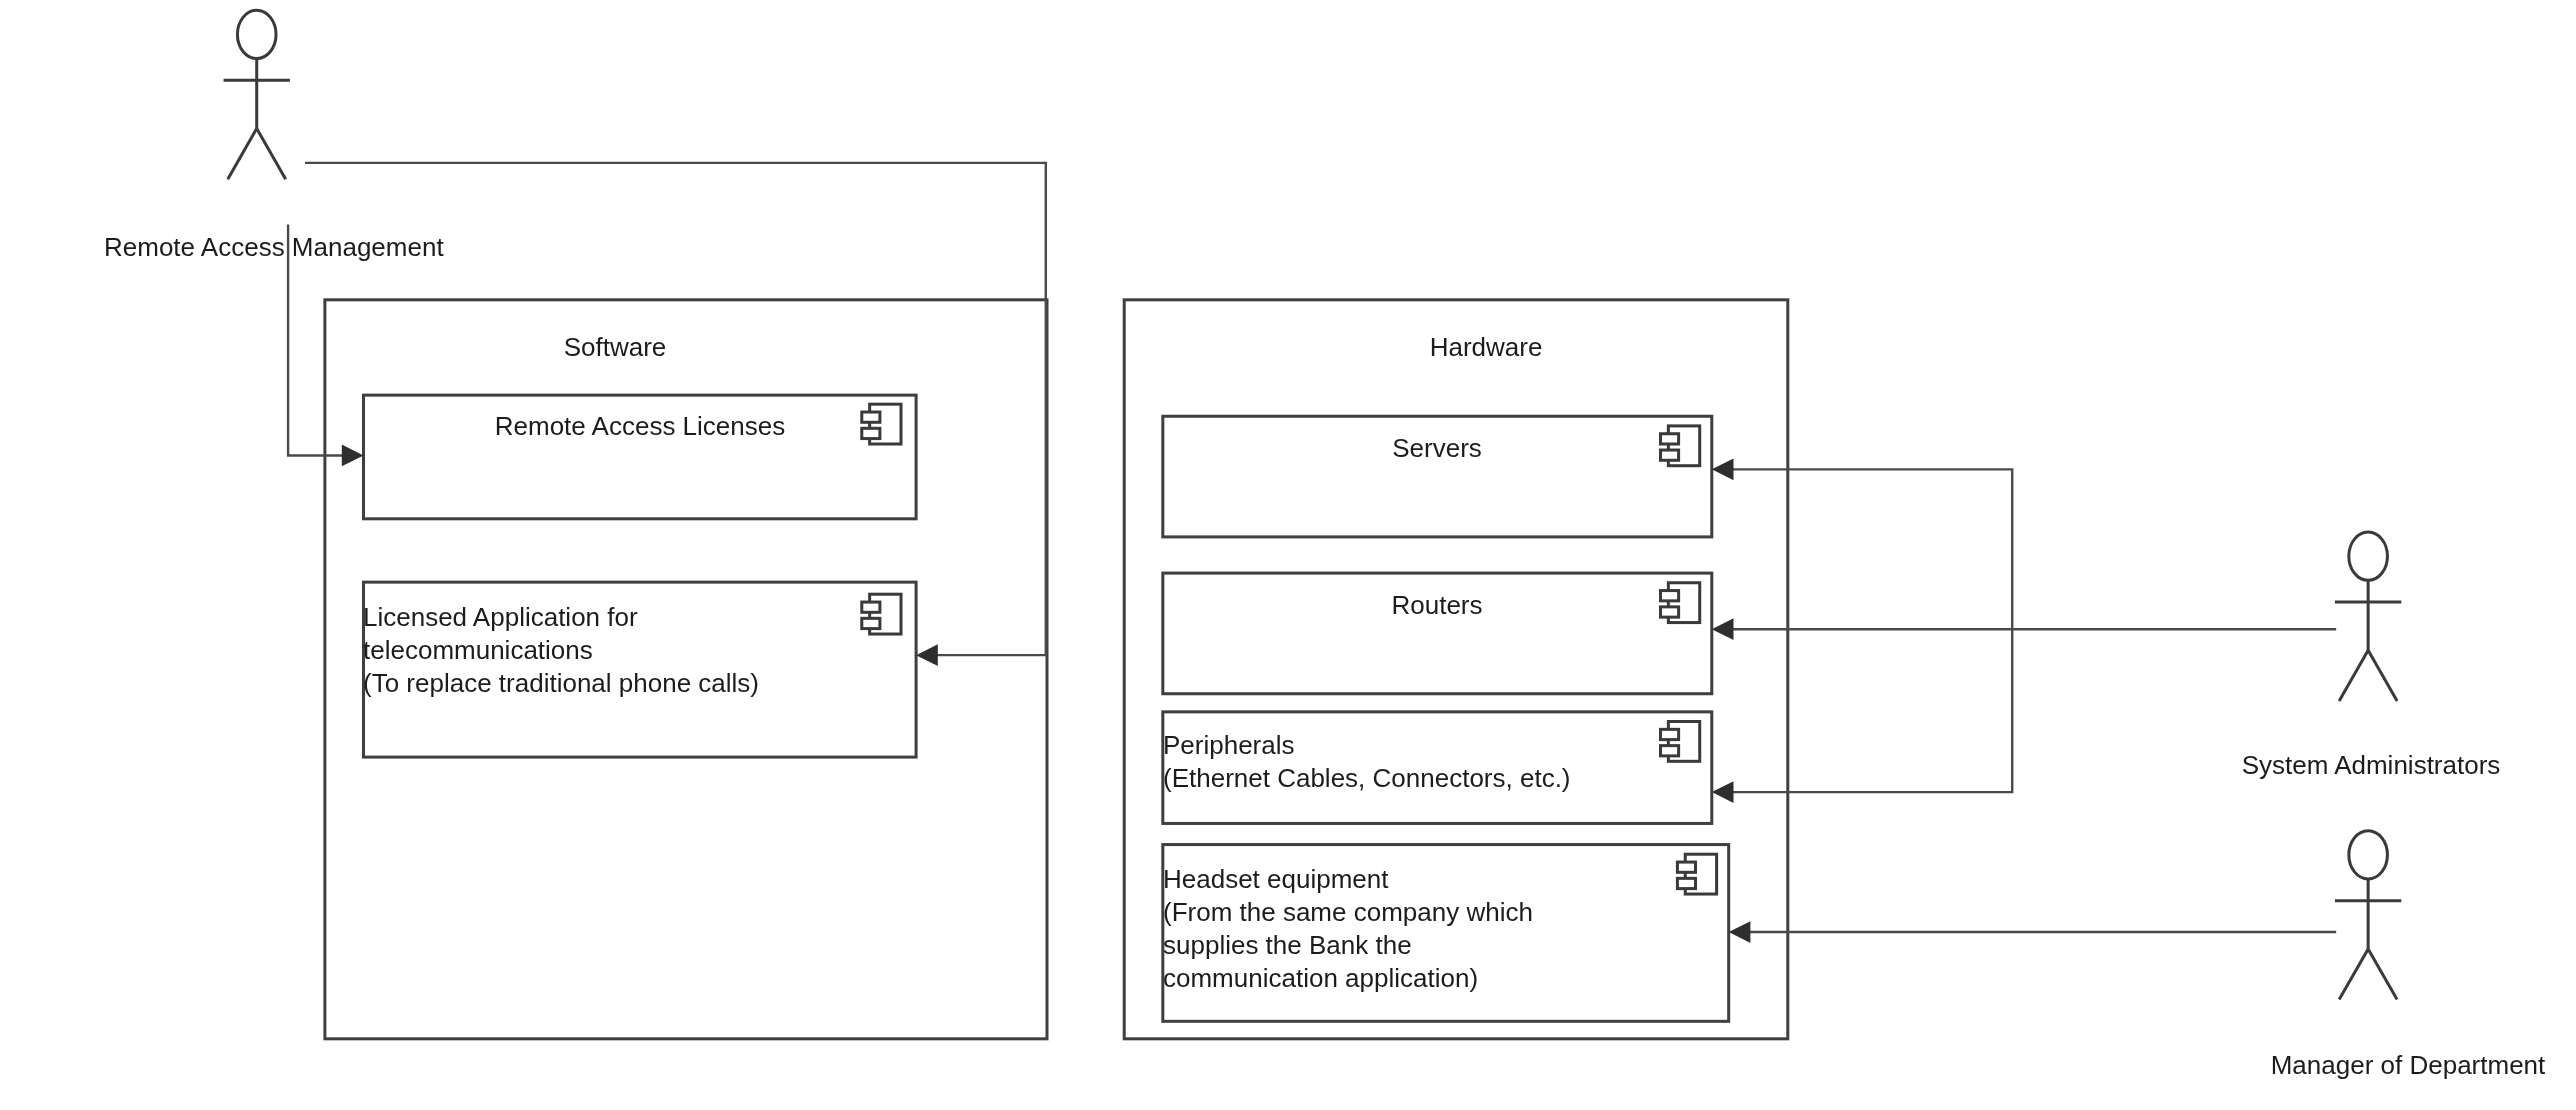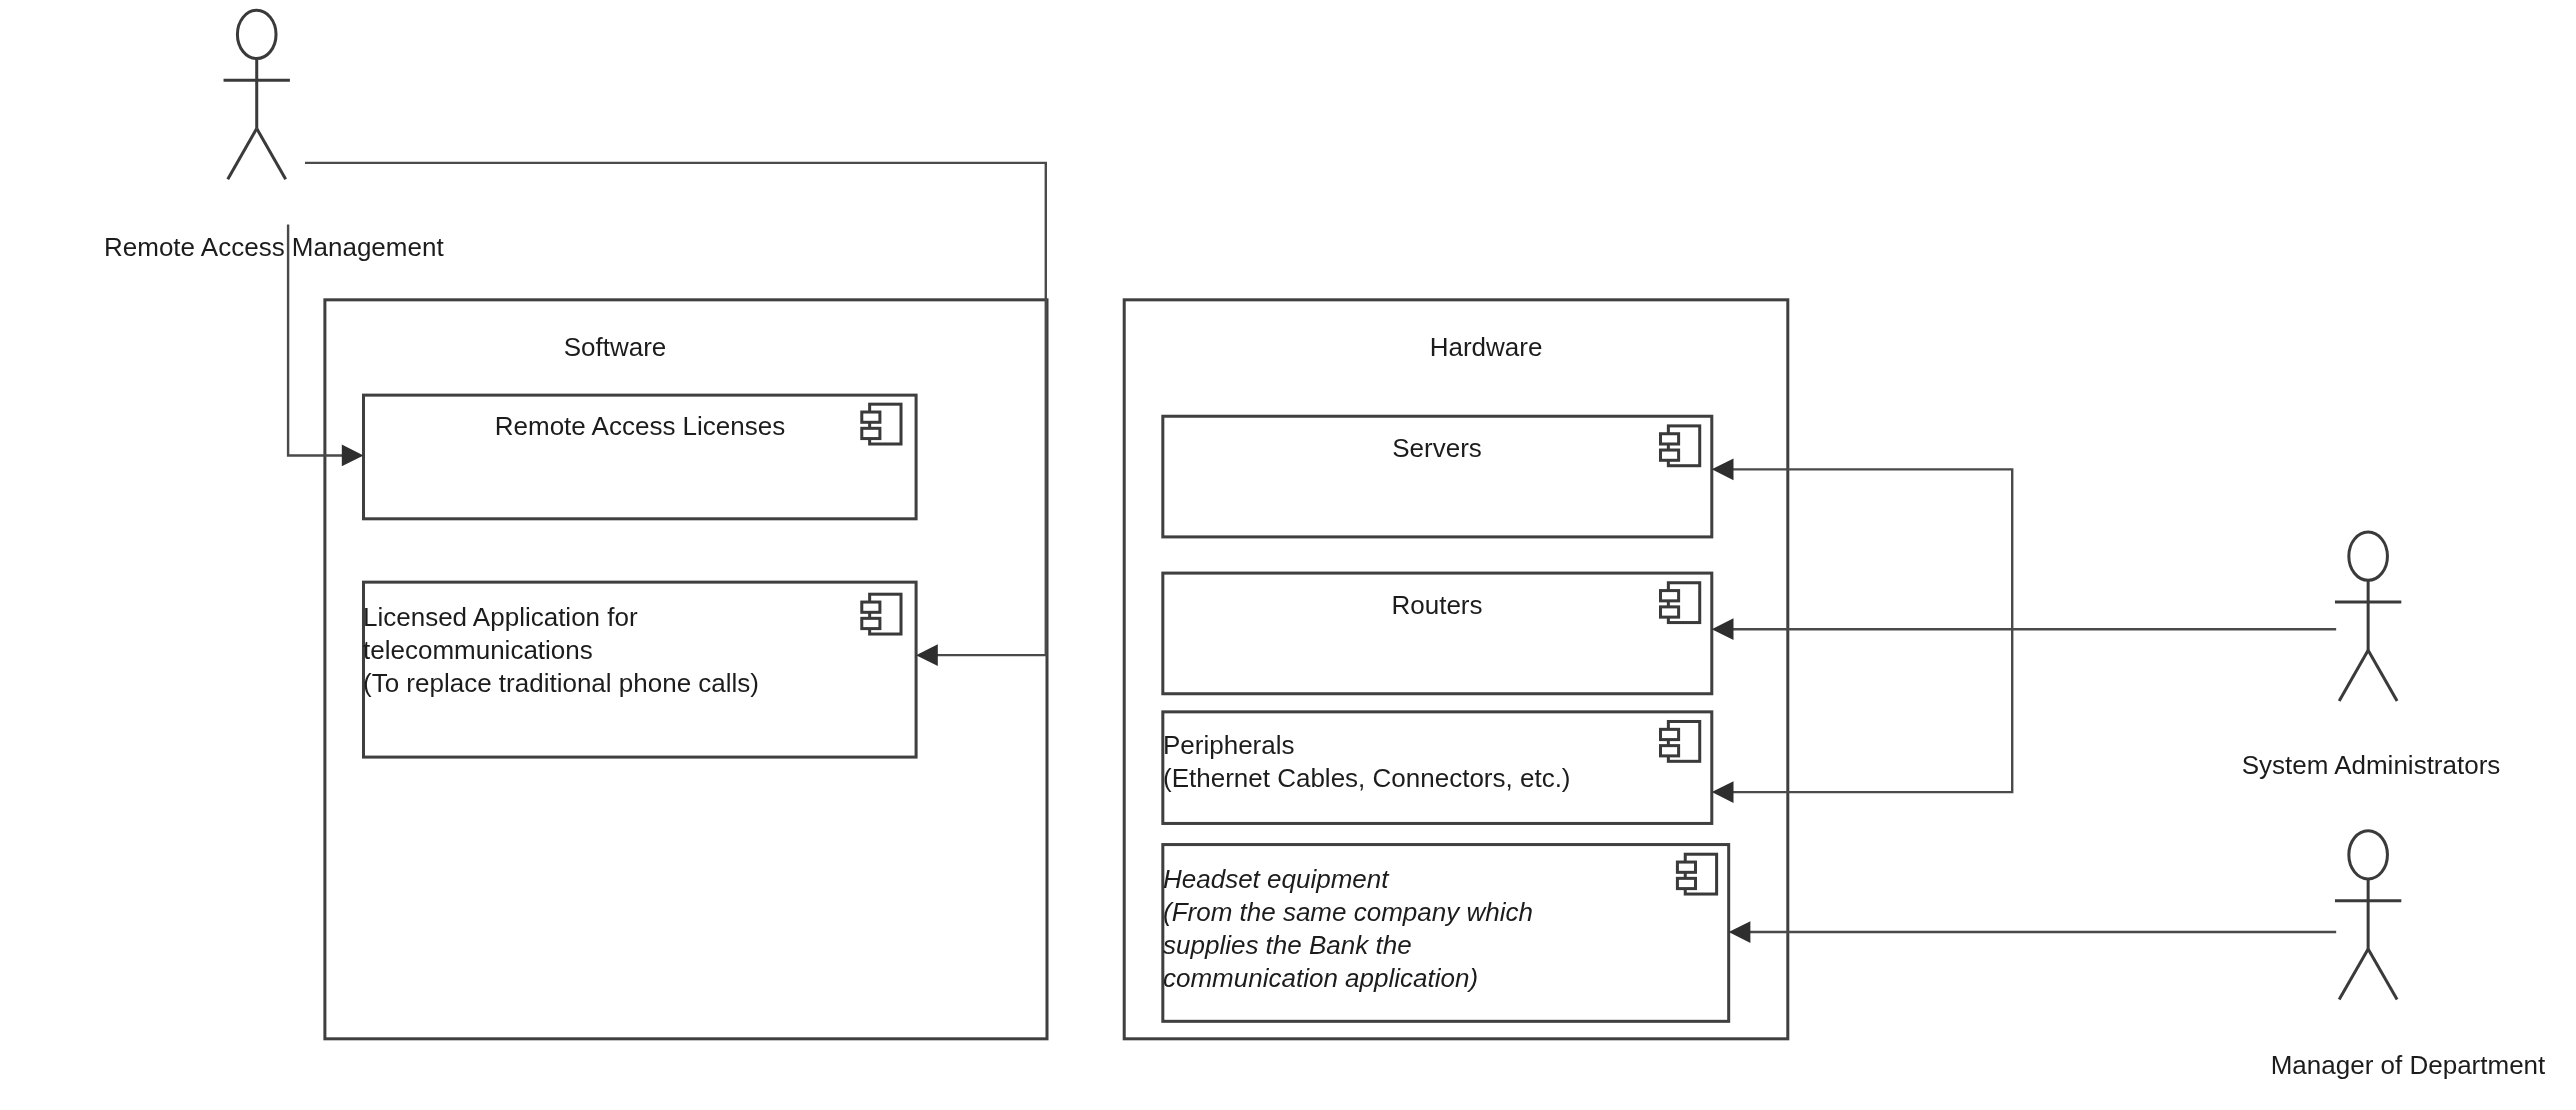--- a/index.html
+++ b/index.html
@@ -200,21 +200,21 @@
 
   <div class="lbl lbl-center" style="left:1437px; top:432px;">Servers</div>
 
   <div class="lbl lbl-center" style="left:1437px; top:589px;">Routers</div>
 
   <div class="lbl lbl-multiline" style="left:1163px; top:729px; width:549px; transform:none;">
     <div>Peripherals</div>
     <div>(Ethernet Cables, Connectors, etc.)</div>
   </div>
 
-  <div class="lbl lbl-multiline" style="left:1163px; top:863px; width:561px; transform:none;font-style:italic;">
+  <div class="lbl lbl-multiline" style="left:1163px; top:863px; width:561px; transform:none;">
     <div>Headset equipment</div>
     <div>(From the same company which</div>
     <div>supplies the Bank the</div>
     <div>communication application)</div>
   </div>
 
 </div>
 
 
 </body></html>

